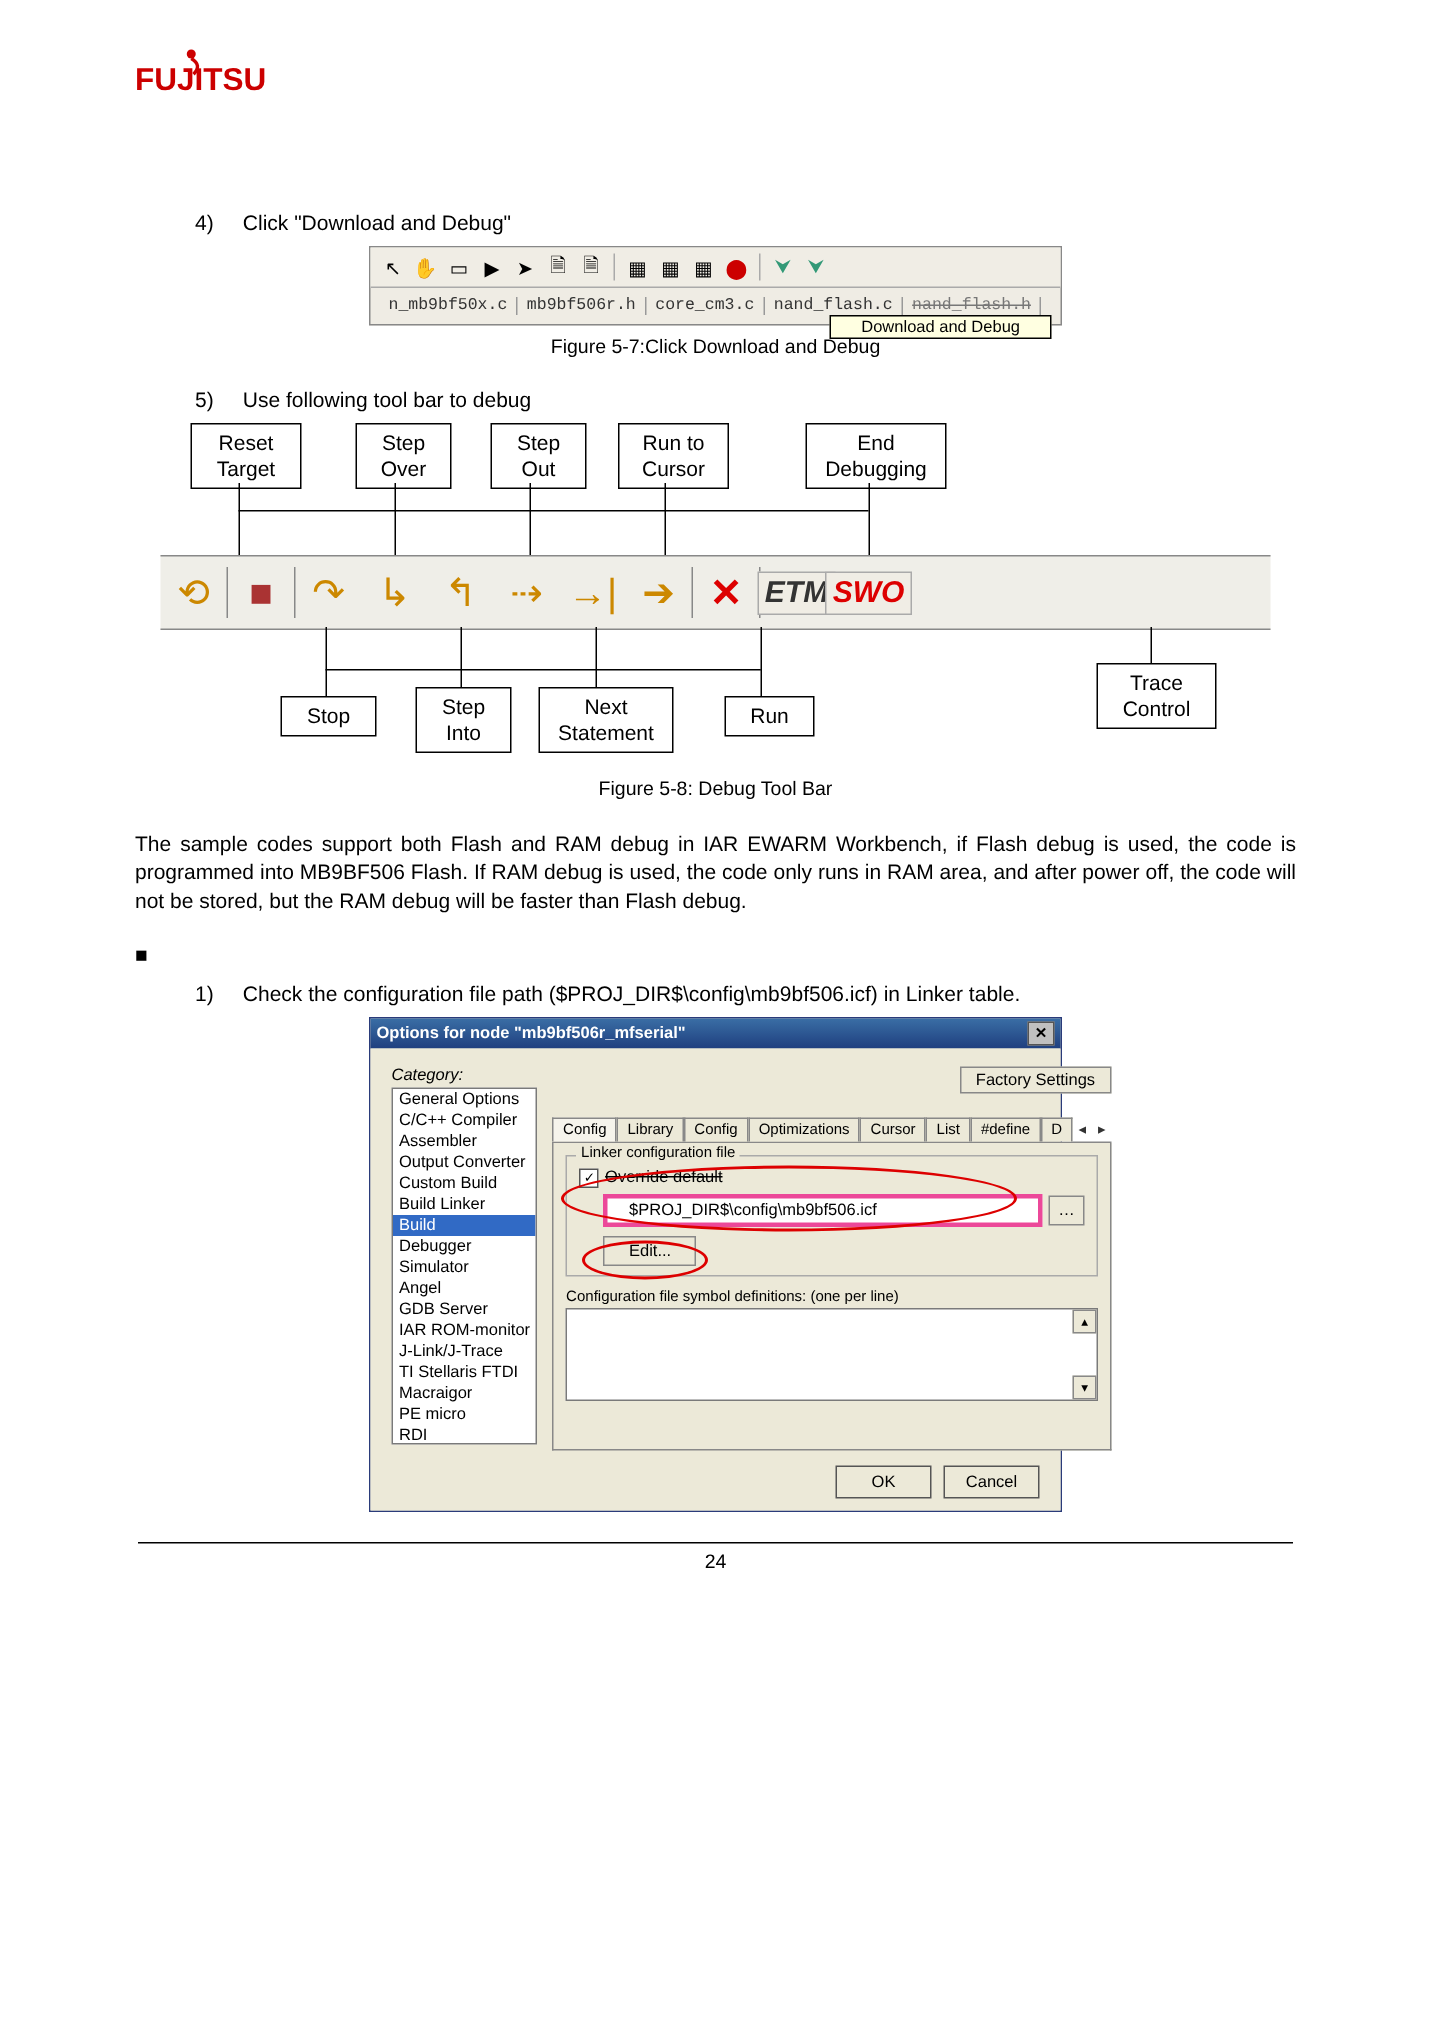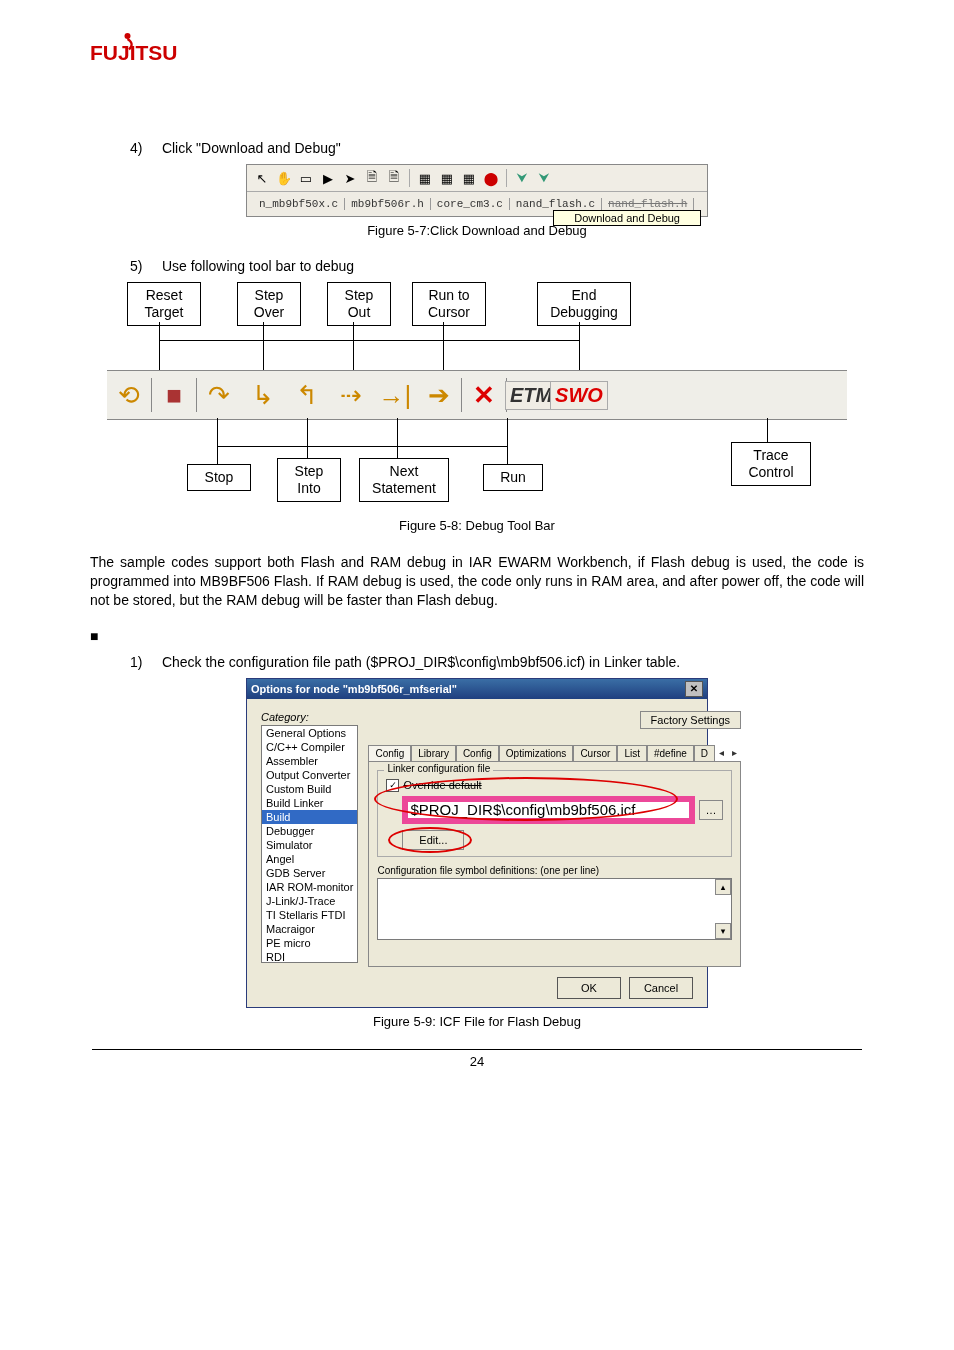--- a/index.html
+++ b/index.html
@@ -248,22 +248,22 @@
   }
   .fig59 .chk { display:flex; align-items:center; gap:4px; }
   .fig59 .chk .box {
     width:11px; height:11px; border:1px solid #555; background:#fff;
     display:flex; align-items:center; justify-content:center; font-size:9px;
   }
   .fig59 .pathrow {
     display:flex; align-items:center; gap:4px; margin-top:4px; margin-left: 16px;
   }
   .fig59 .pathrow input {
-    flex:1; font-size:15px; height:16px;
-    border:6px solid #ec4899; padding:0 2px;
+    flex:1; font-size:11px; height:16px;
+    border:3px solid #ec4899; padding:0 14px;
   }
   .fig59 .dots {
     width:22px; height:18px; border:1px solid #888; background:#ece9d8;
     display:flex; align-items:center; justify-content:center;
   }
   .fig59 .editbtn {
     margin-top:6px; margin-left:16px;
     width:60px; height:18px;
     border:1px solid #888; background:#ece9d8;
     display:flex; align-items:center; justify-content:center;
@@ -522,18 +522,17 @@
               </div>
             </div>
           </div>
         </div>
         <div class="btnrow">
           <div class="b">OK</div>
           <div class="b">Cancel</div>
         </div>
       </div>
     </div>
-    <div class="fig-caption">Figure 5-9:  ICF File for Flash Debug</div>
 
   </div>
 
   <div class="page-num">24</div>
 </div>
 
 </body></html>

